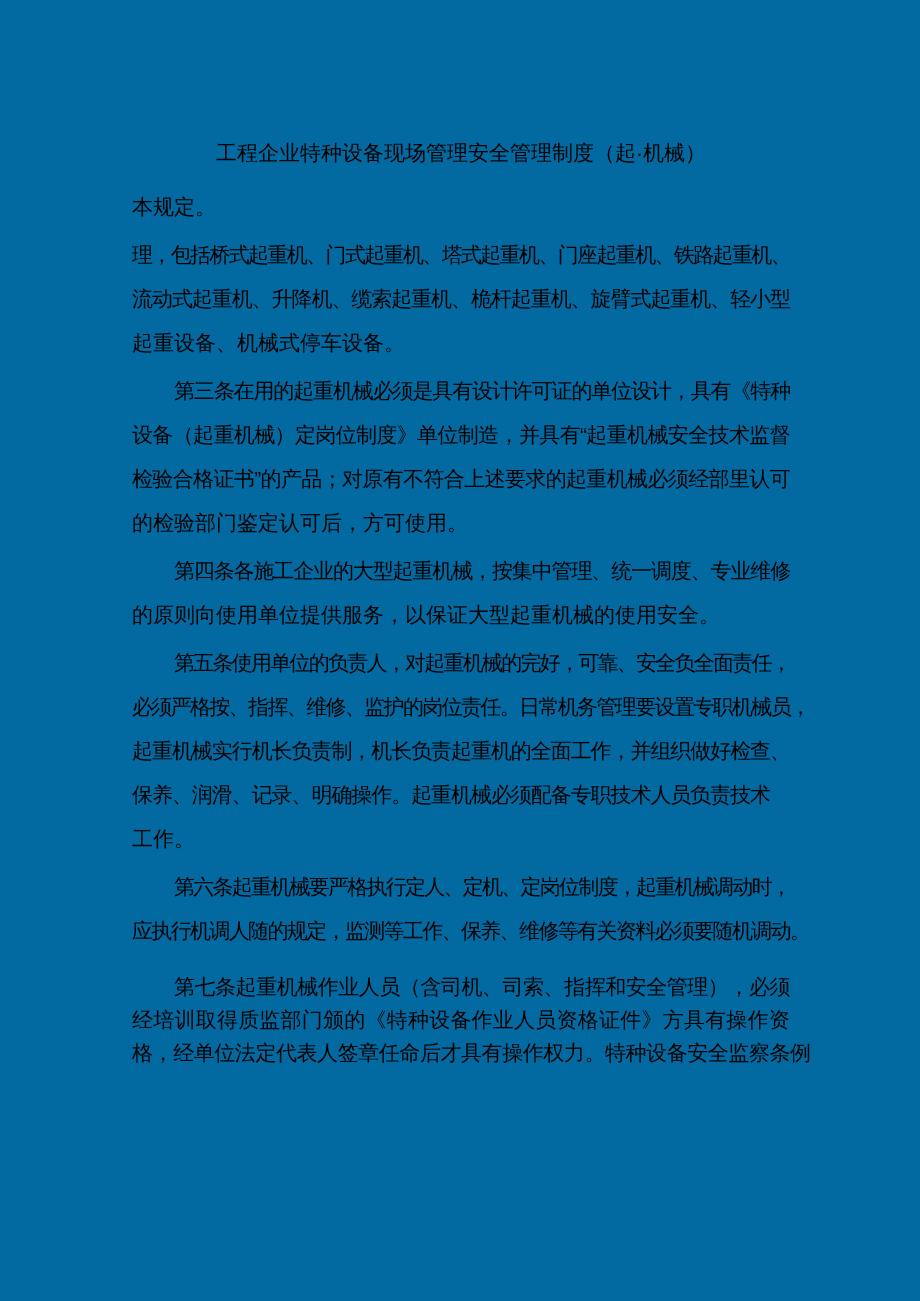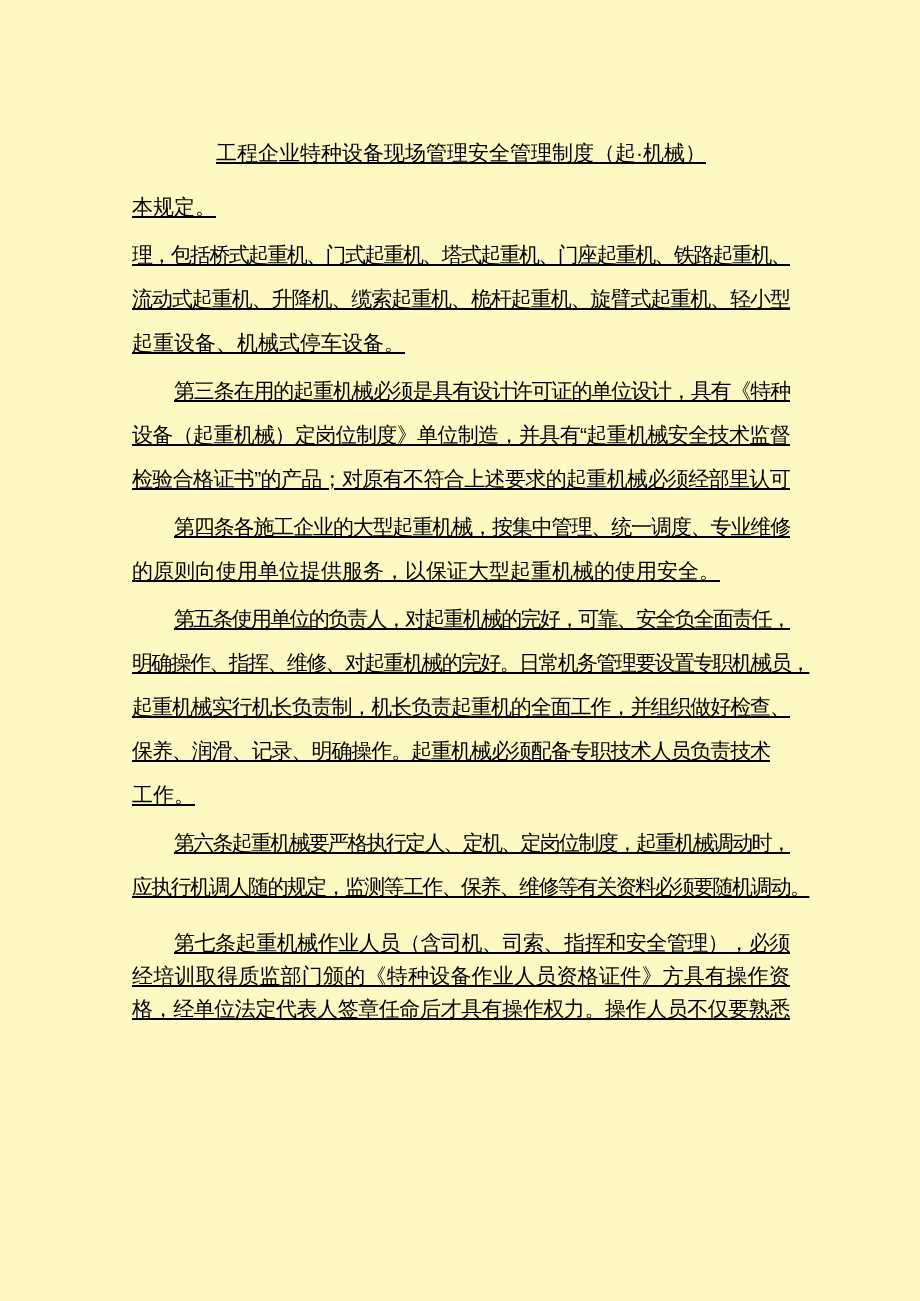--- a/index.html
+++ b/index.html
@@ -4,26 +4,25 @@
 <style>
   html, body {
     margin: 0;
     padding: 0;
     background: #ffffff;
   }
   #page {
     position: relative;
     width: 920px;
     height: 1301px;
-    background: #fef9c3;
+    background: #0369a1;
     color: #000000;
     overflow: hidden;
     font-family: "Liberation Sans", sans-serif;
     font-size: 21px;
-    text-decoration: underline;
   }
   #doc {
     padding: 131px 130px 0 132px;
   }
   .doc-line {
     line-height: 44px;
     white-space: nowrap;
     text-align: left;
   }
   .doc-title {
@@ -62,40 +61,41 @@
     <div class="para">
       <div class="doc-line fit"><span style="letter-spacing: -1.64706px;">理，包括桥式起重机、门式起重机、塔式起重机、门座起重机、铁路起重机、</span></div>
       <div class="doc-line fit"><span style="letter-spacing: -1.06061px;">流动式起重机、升降机、缆索起重机、桅杆起重机、旋臂式起重机、轻小型</span></div>
       <div class="doc-line"><span>起重设备、机械式停车设备。</span></div>
     </div>
 
     <div class="para">
       <div class="doc-line fit indent"><span style="letter-spacing: -1.12903px; margin-top: 42px;">第三条在用的起重机械必须是具有设计许可证的单位设计，具有《特种</span></div>
       <div class="doc-line fit"><span style="letter-spacing: -0.636364px;">设备（起重机械）定岗位制度》单位制造，并具有“起重机械安全技术监督</span></div>
       <div class="doc-line fit"><span style="letter-spacing: -0.636364px;">检验合格证书”的产品；对原有不符合上述要求的起重机械必须经部里认可</span></div>
+      <div class="doc-line"><span>的检验部门鉴定认可后，方可使用。</span></div>
     </div>
 
     <div class="para">
       <div class="doc-line fit indent"><span style="letter-spacing: -1.12903px;">第四条各施工企业的大型起重机械，按集中管理、统一调度、专业维修</span></div>
       <div class="doc-line"><span>的原则向使用单位提供服务，以保证大型起重机械的使用安全。</span></div>
     </div>
 
     <div class="para">
       <div class="doc-line fit indent"><span style="letter-spacing: -1.75px;">第五条使用单位的负责人，对起重机械的完好，可靠、安全负全面责任，</span></div>
-      <div class="doc-line fit"><span style="letter-spacing: -1.64706px;">明确操作、指挥、维修、对起重机械的完好。日常机务管理要设置专职机械员，</span></div>
+      <div class="doc-line fit"><span style="letter-spacing: -1.64706px;">必须严格按、指挥、维修、监护的岗位责任。日常机务管理要设置专职机械员，</span></div>
       <div class="doc-line fit"><span style="letter-spacing: -1.06061px;">起重机械实行机长负责制，机长负责起重机的全面工作，并组织做好检查、</span></div>
       <div class="doc-line fit"><span style="letter-spacing: -1.06061px;">保养、润滑、记录、明确操作。起重机械必须配备专职技术人员负责技术</span></div>
       <div class="doc-line"><span>工作。</span></div>
     </div>
 
     <div class="para">
       <div class="doc-line fit indent"><span style="letter-spacing: -1.75px;">第六条起重机械要严格执行定人、定机、定岗位制度，起重机械调动时，</span></div>
       <div class="doc-line"><span style="letter-spacing: -1.64706px;">应执行机调人随的规定，监测等工作、保养、维修等有关资料必须要随机调动。</span></div>
     </div>
 
     <div class="para para-tight">
       <div class="doc-line fit indent"><span style="letter-spacing: -0.466667px;">第七条起重机械作业人员（含司机、司索、指挥和安全管理），必须</span></div>
       <div class="doc-line fit"><span style="letter-spacing: 0.225806px;">经培训取得质监部门颁的《特种设备作业人员资格证件》方具有操作资</span></div>
-      <div class="doc-line fit"><span style="letter-spacing: -0.4375px;">格，经单位法定代表人签章任命后才具有操作权力。操作人员不仅要熟悉</span></div>
+      <div class="doc-line fit"><span style="letter-spacing: -0.4375px;">格，经单位法定代表人签章任命后才具有操作权力。特种设备安全监察条例</span></div>
     </div>
 
   </div>
 </div>
 
 </body></html>

